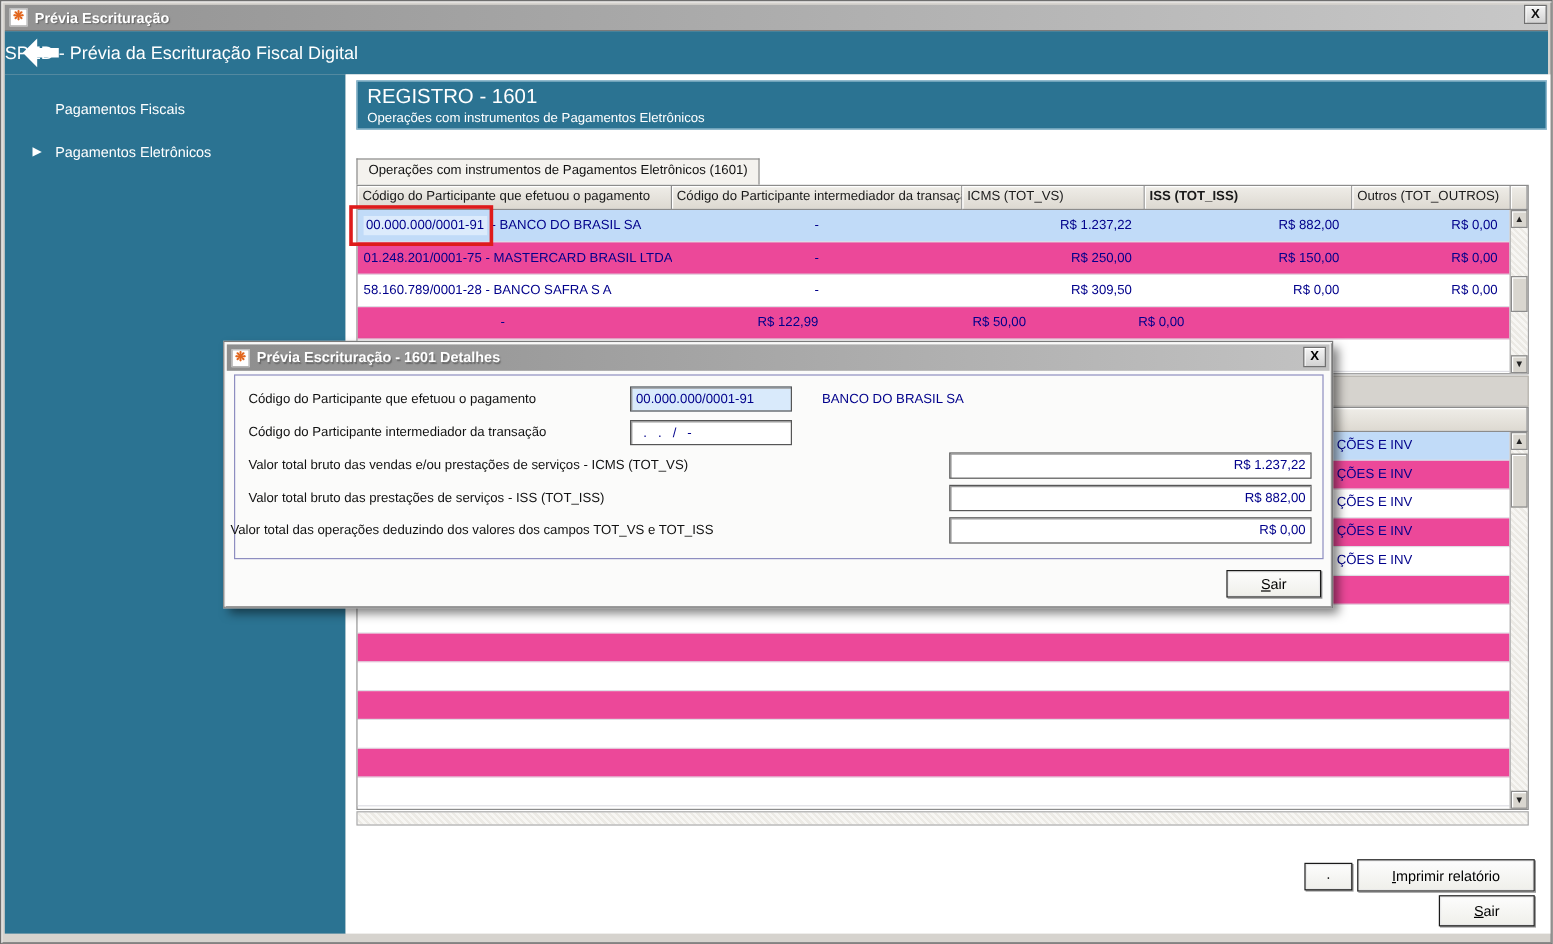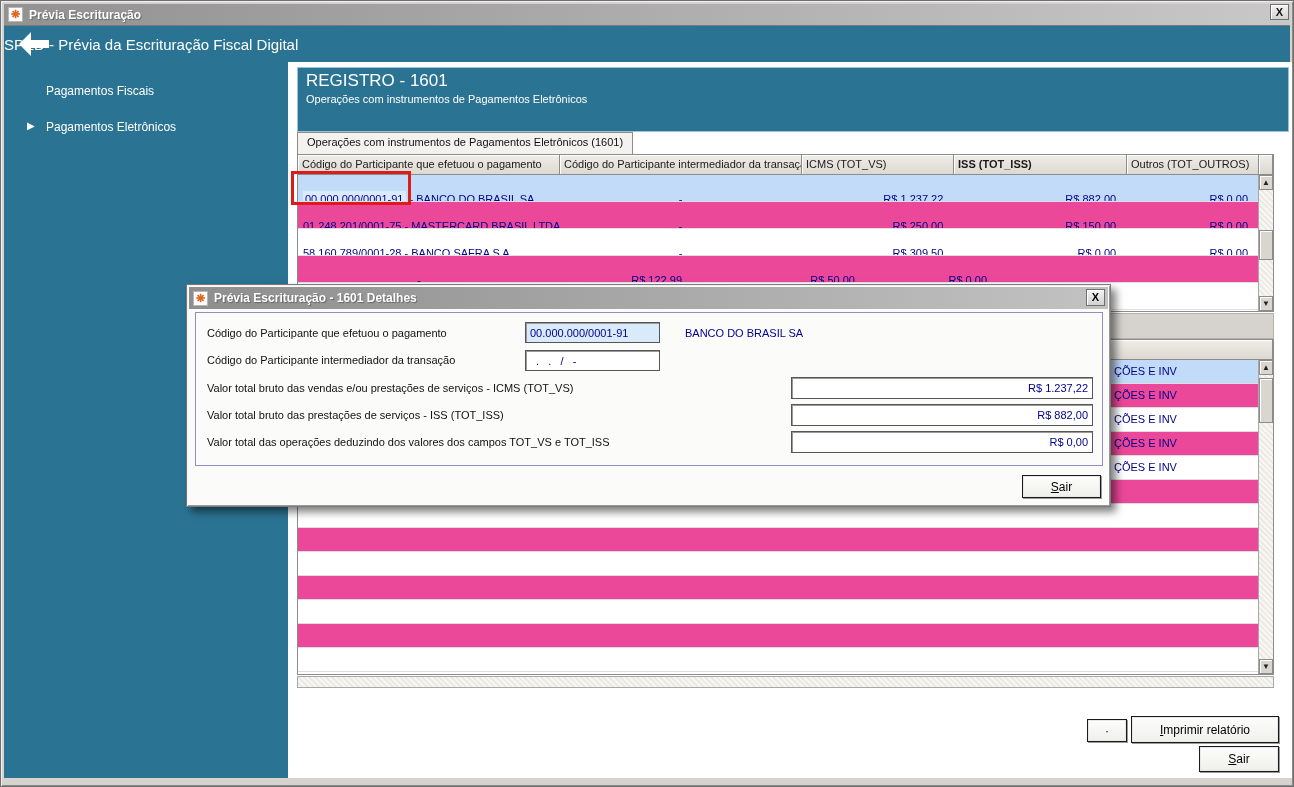--- a/index.html
+++ b/index.html
@@ -37,21 +37,21 @@
   .back-btn { position:absolute; left:14px; top:5px; width:32px; height:26px; }
   .band-title { width:100%; text-align:left; color:#FFFFFF; font-size:15px; }
   
   .sidebar { position:absolute; left:3px; top:61px; width:284px; height:716px; background:#2B7392; color:#FFF; }
   .sb-heading { font-size:17px; margin:14px 0 0 28px; }
   .sb-item { position:relative; font-size:12px; margin:22px 0 0 42px; cursor:default; }
   .sb-arrow { position:absolute; left:-19px; top:0px; font-size:10px; color:#FFFFFF; }
   
   .main { position:absolute; left:287px; top:61px; width:1004px; height:716px; background:#FFFFFF; }
   .reg-panel {
-    position:absolute; left:9px; top:5px; width:992px; height:65px;
+    position:absolute; left:9px; top:5px; width:992px; height:41px;
     background:#2B7392; border:1px solid #9DC3D6; box-shadow:0 0 0 1px #2B7392 inset;
     color:#FFF; padding:3px 8px;
   }
   .reg-title { font-size:17px; }
   .reg-sub { font-size:11px; margin-top:2px; }
   .tab {
     position:absolute; left:9px; top:70px; height:22px; padding:3px 9px 0 9px;
     background:#F4F2EE; border:1px solid #8C8C8C; border-bottom:none;
     font-size:11px; color:#111;
   }
@@ -67,21 +67,21 @@
     font-size:11px; color:#1A1A1A; padding:3px 0 0 4px;
     white-space:nowrap; overflow:hidden;
   }
   #grid1 .hdr-cell:nth-child(4) { font-weight:bold; }
   .c1 { width:262px; } .c2 { width:242px; } .c3 { width:152px; } .c4 { width:173px; } .c5 { width:132px; }
   .g-body { position:absolute; left:0; top:20px; right:15px; bottom:0; overflow:hidden; }
   .g-row { display:flex; height:27px; border-bottom:1px solid #DEDEE4; background:#FFFFFF; }
   #grid2 .g-row { height:24px; }
   .g-row.alt { background:#ec4899; }
   .g-row.sel { background:#C1DBF8; }
-  .g-cell { font-size:11px; color:#00008B; padding-top:18px; white-space:nowrap; overflow:hidden; }
+  .g-cell { font-size:11px; color:#00008B; padding-top:7px; white-space:nowrap; overflow:hidden; }
   #grid2 .g-cell { padding-top:5px; }
   .g-cell.left { padding-left:5px; }
   .g-cell.center { text-align:center; }
   .g-cell.right { text-align:right; padding-right:10px; }
   .code-hl { background:#DCEBFC; padding:2px 3px 2px 2px; }
   .frag { padding-left:816px; }
   
   .vscroll {
     position:absolute; top:20px; right:0; bottom:0; width:15px;
     background:repeating-linear-gradient(45deg,#F7F6F3 0 2px,#ECEAE5 2px 4px);
@@ -296,19 +296,19 @@
 
     <div class="m-label" style="left:20px; top:69px">Código do Participante intermediador da transação</div>
     <input class="m-input code" style="top: 65px;" value="  .   .   /   -">
 
     <div class="m-label" style="left:20px; top:97px">Valor total bruto das vendas e/ou prestações de serviços - ICMS (TOT_VS)</div>
     <input class="m-input money" style="top: 92px;" value="R$ 1.237,22">
 
     <div class="m-label" style="left:20px; top:124px">Valor total bruto das prestações de serviços - ISS (TOT_ISS)</div>
     <input class="m-input money" style="top: 119px;" value="R$ 882,00">
 
-    <div class="m-label" style="left:20px; top:151px">Valor total das operações deduzindo dos valores dos campos TOT_VS e TOT_ISS</div>
+    <div class="m-label" style="left:5px; top:151px">Valor total das operações deduzindo dos valores dos campos TOT_VS e TOT_ISS</div>
     <input class="m-input money" style="top: 146px;" value="R$ 0,00">
 
     <button class="btn m-exit u1"><u>S</u>air</button>
   </div>
 
 </div>
 
 </body></html>

